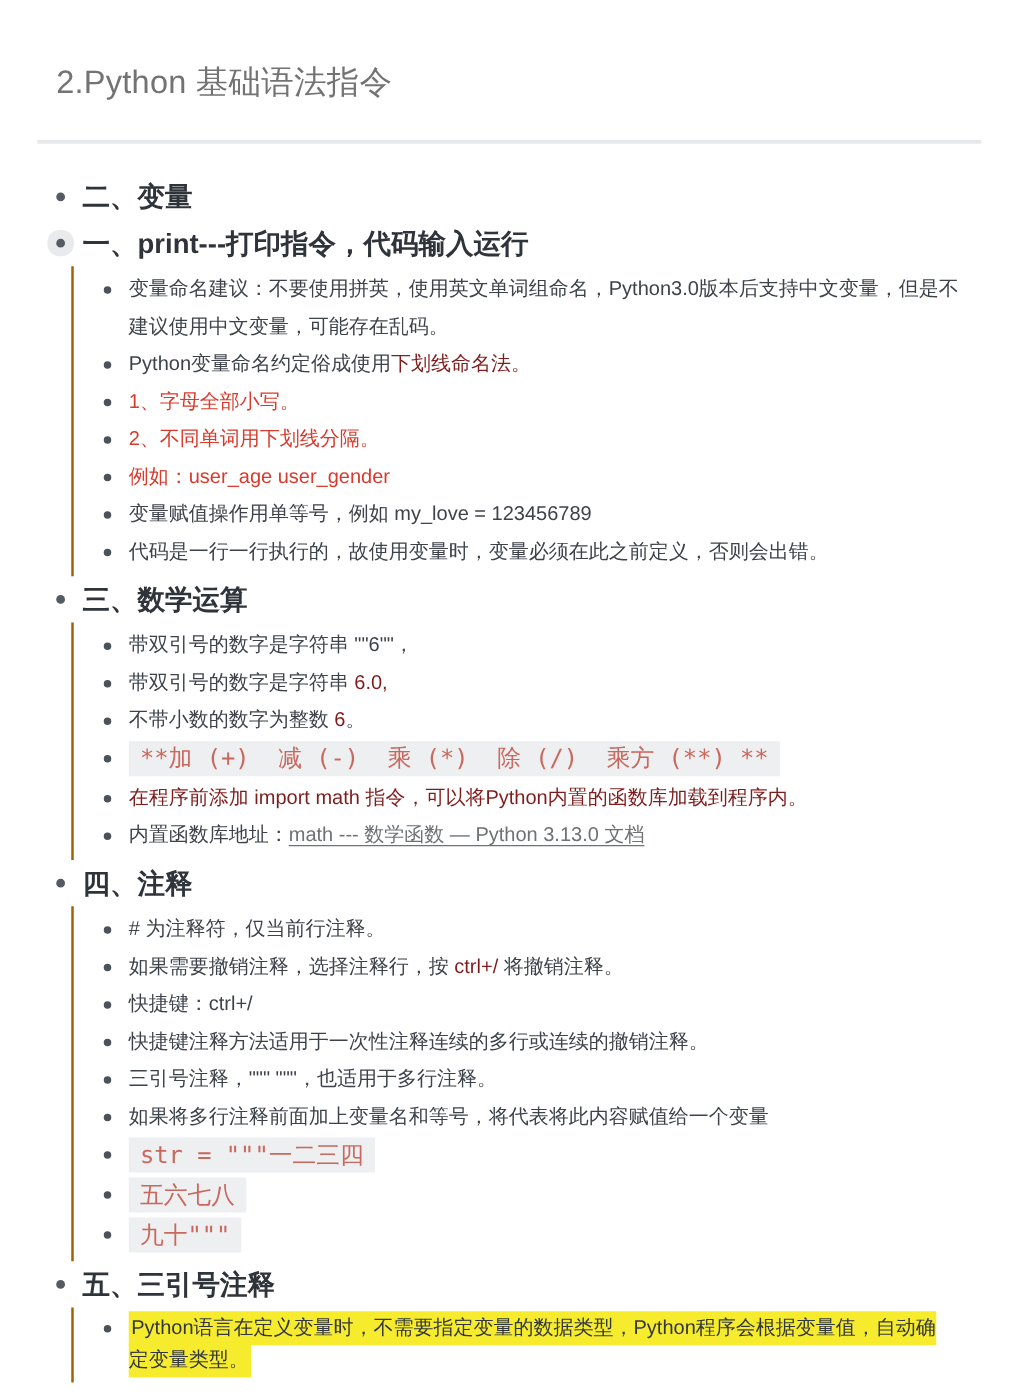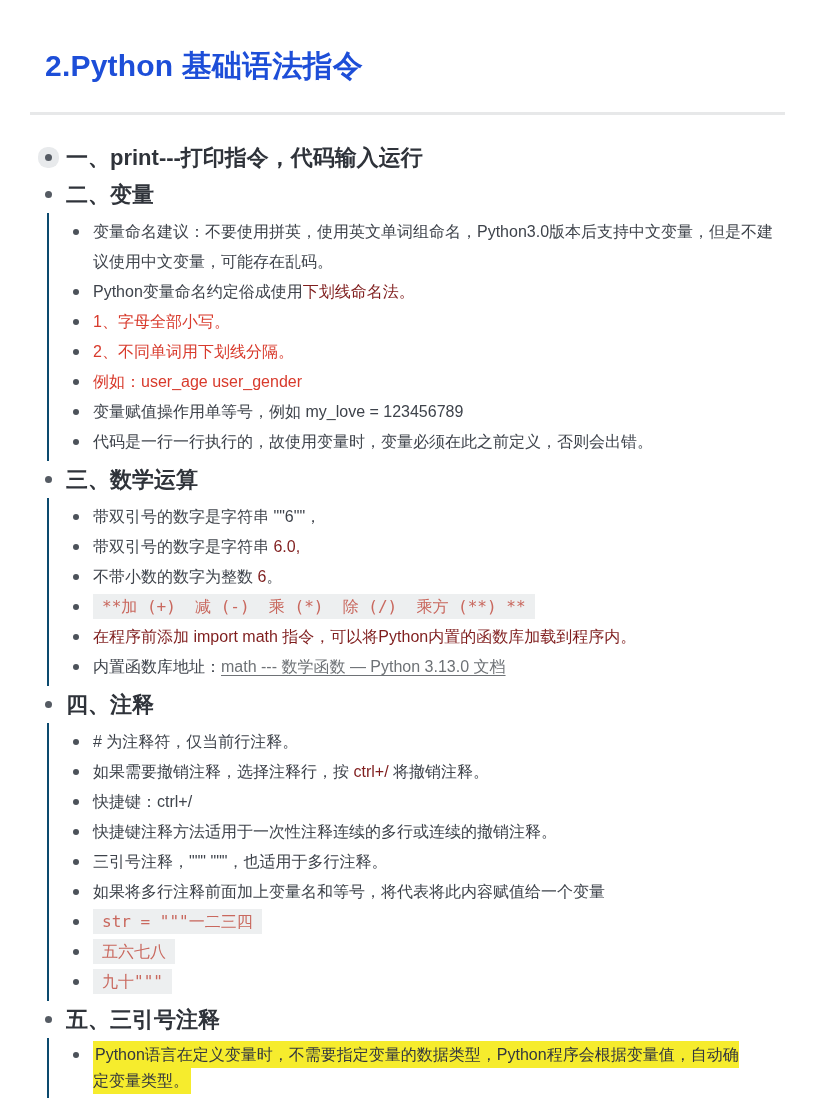--- a/index.html
+++ b/index.html
@@ -3,71 +3,71 @@
 <meta charset="utf-8">
 <style>
   html,body{margin:0;padding:0;}
   body{
     width:815px;height:1119px;overflow:hidden;background:#ffffff;
     font-family:"Liberation Sans","DejaVu Sans",sans-serif;
     color:#3e434b;
   }
   .page{padding:0 30px;}
   .title{
-    font-size:30px;line-height:37px;font-weight:700;color:#1d4ed8;
+    font-size:26px;line-height:37px;font-weight:400;color:#737373;
     margin:47px 0 0 15px;letter-spacing:.2px;
   }
   .divider{height:3px;background:#e7e8e9;margin-top:28px;}
   .outline{margin-top:24px;}
   .l1{
     display:flex;align-items:center;padding:3px 0;
     font-size:22px;line-height:31px;font-weight:700;color:#2f333a;
   }
   .l1-marker{flex:0 0 36px;display:flex;align-items:center;justify-content:center;}
   .l1-marker .dot{width:7px;height:7px;border-radius:50%;background:#555b63;}
   .l1-marker.circled .dot{box-shadow:0 0 0 7px #e8eaec;}
-  .sublist{margin-left:17px;border-left:2px solid #0c4a6e;padding:4px 0;}
+  .sublist{margin-left:27px;border-left:2px solid #a16207;padding:4px 0;}
   .li2{
     position:relative;padding-left:44px;padding-right:6px;
     font-size:16px;line-height:30px;color:#3e434b;
   }
   .li2::before{
     content:"";position:absolute;left:24px;top:12px;
     width:6px;height:6px;border-radius:50%;background:#4c525a;
   }
   .li2.tight{line-height:26px;max-width:648px;}
   .li2.tight::before{top:10px;}
   .b{font-weight:400;color:#7f1d1d;}
   .rb{font-weight:400;color:#d83a2c;}
   .code{
     font-family:"DejaVu Sans Mono","Liberation Mono",monospace;
-    font-size:16px;color:#c9685e;background:#edeff0;
+    font-size:19px;color:#c9685e;background:#edeff0;
     border-radius:0;padding:3px 9px;white-space:pre-wrap;
   }
   a.link{color:#6e7276;text-underline-offset:3px;cursor:pointer;}
   .hl{background:#f6ec2d;padding:5px 2px;color:#33373e;}
 </style>
 </head>
 <body>
 
 <div class="page">
   <h1 class="title">2.Python 基础语法指令</h1>
   <div class="divider"></div>
   <div class="outline">
       <div class="l1">
+        <span class="l1-marker">
+          <span class="dot"></span>
+        </span>
+        <span class="l1-label">二、变量</span>
+      </div>
+      <div class="l1">
         <span class="l1-marker circled">
           <span class="dot"></span>
         </span>
         <span class="l1-label">一、print---打印指令，代码输入运行</span>
-      </div>
-      <div class="l1">
-        <span class="l1-marker">
-          <span class="dot"></span>
-        </span>
-        <span class="l1-label">二、变量</span>
       </div>
       <div class="sublist">
         <div class="li2"><span>变量命名建议：不要使用拼英，使用英文单词组命名，Python3.0版本后支持中文变量，但是不建议使用中文变量，可能存在乱码。</span></div>
         <div class="li2"><span>Python变量命名约定俗成使用</span><span class="b">下划线命名法。</span></div>
         <div class="li2"><span class="rb">1、字母全部小写。</span></div>
         <div class="li2"><span class="rb">2、不同单词用下划线分隔。</span></div>
         <div class="li2"><span class="rb">例如：user_age user_gender</span></div>
         <div class="li2"><span>变量赋值操作用单等号，例如 my_love = 123456789</span></div>
         <div class="li2"><span>代码是一行一行执行的，故使用变量时，变量必须在此之前定义，否则会出错。</span></div>
       </div>

